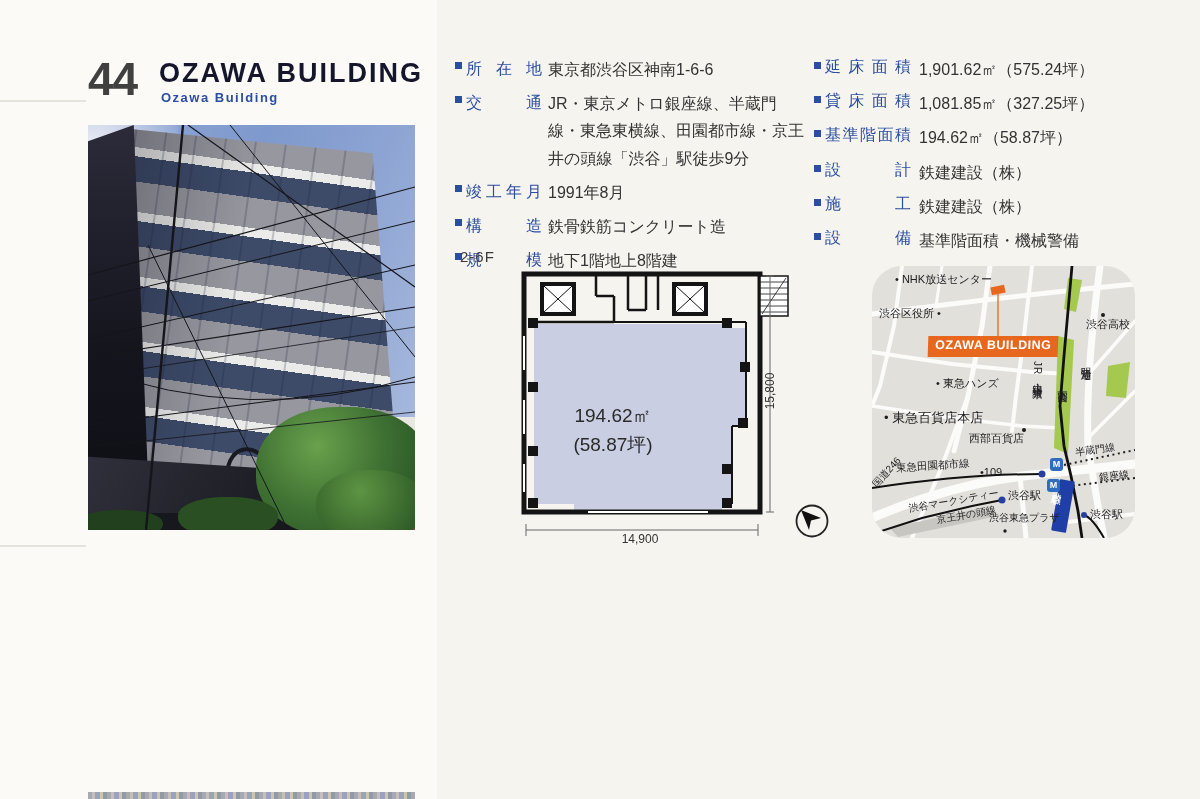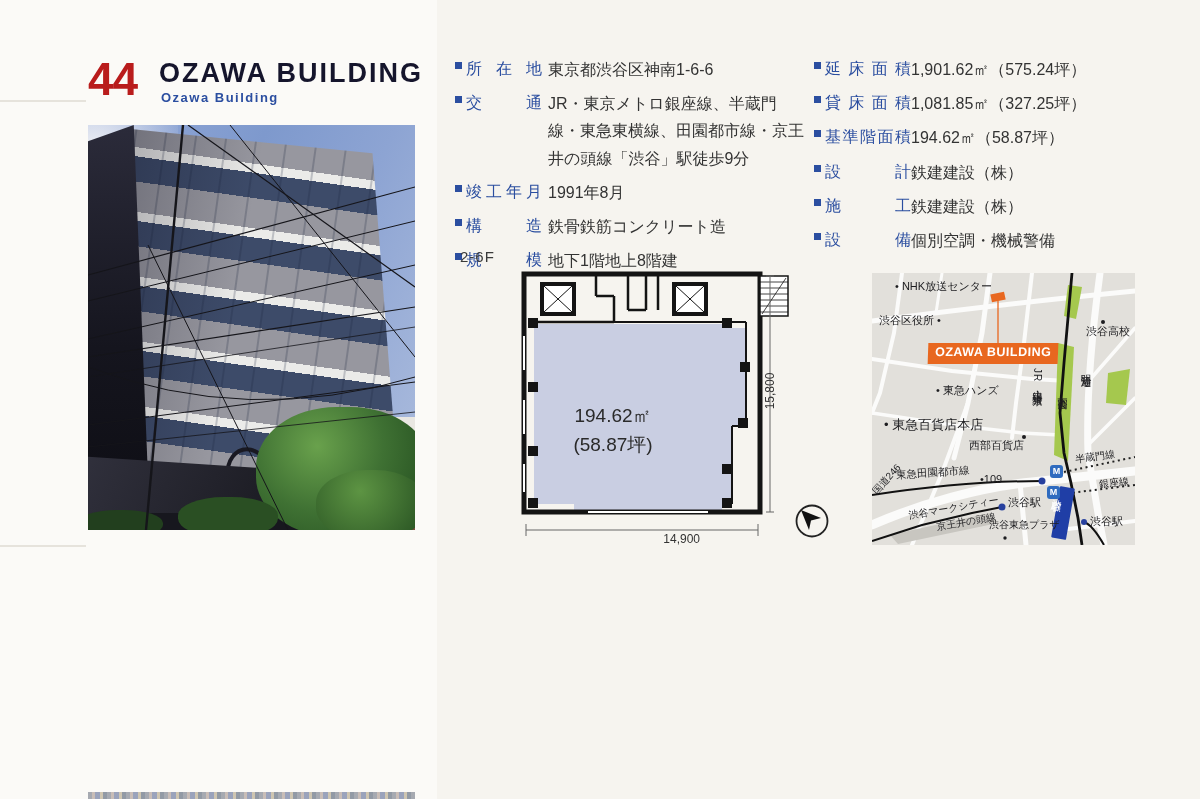--- a/index.html
+++ b/index.html
@@ -2,35 +2,35 @@
 <html><head>
 <meta charset="utf-8">
 <style>
   html,body{margin:0;padding:0;}
   body{background:#e9e7e2;font-family:"Liberation Sans","DejaVu Sans",sans-serif;}
   .page{position:relative;width:1200px;height:799px;background:#f6f4ef;overflow:hidden;margin:0 auto;}
   .page-left-bg{position:absolute;left:0;top:0;width:437px;height:799px;background:#fbfaf7;}
   .scanline{position:absolute;background:#e6e3dc;height:2px;}
 
   
-  .hdr-num{position:absolute;left:88px;top:52px;font-size:46px;font-weight:bold;color:#b91c1c;letter-spacing:-1px;}
+  .hdr-num{position:absolute;left:88px;top:52px;font-size:46px;font-weight:bold;color:#404040;letter-spacing:-1px;}
   .hdr-title{position:absolute;left:159px;top:58px;font-size:27px;font-weight:bold;color:#15152c;letter-spacing:2px;}
   .hdr-sub{position:absolute;left:161px;top:90px;font-size:13px;font-weight:bold;color:#2b4ea0;letter-spacing:1.5px;}
 
   
   .details{position:absolute;font-size:16px;}
   .details .row{display:flex;align-items:flex-start;margin-bottom:7px;}
   .bullet{flex:none;width:7px;height:7px;background:#2b4ea0;margin:6px 4px 0 0;}
   .dlabel{flex:none;color:#2b4ea0;text-align:justify;text-align-last:justify;line-height:1.6;}
   .dvalue{color:#333;line-height:1.7;}
   .details-left{left:455px;top:56px;width:352px;}
   .details-left .dlabel{width:76px;margin-right:6px;}
   .details-left .dvalue{width:256px;}
   .details-right{left:814px;top:56px;width:345px;}
-  .details-right .dlabel{width:86px;}
+  .details-right .dlabel{width:86px;margin-right:8px;font-family:Liberation Mono, monospace;}
   .details-right .dvalue{width:240px;}
 
   
   .photo{position:absolute;left:88px;top:125px;width:327px;height:405px;overflow:hidden;
          background:linear-gradient(115deg,#93a9d8 0%,#7e99cd 35%,#8da4d3 60%,#aebede 100%);}
   .ph-cloud{position:absolute;left:-40px;top:-30px;width:130px;height:170px;
             background:radial-gradient(circle at 35% 35%,#f4f4f6 0%,rgba(244,244,246,0) 70%);}
   .ph-darkedge{position:absolute;inset:0;clip-path:polygon(0 4%,14% 0,19% 100%,0 100%);
                background:linear-gradient(180deg,#2b2b3a 0%,#15151e 55%,#0d0d13 100%);}
   .ph-facade{position:absolute;inset:0;clip-path:polygon(13% 1%,87% 7%,96% 100%,6% 100%);}
@@ -56,26 +56,26 @@
             background:radial-gradient(circle at 40% 30%,#5d9443 0%,#2e5a26 80%);}
   .tree-cb{left:90px;top:372px;width:100px;height:40px;background:#2a4f23;}
   .tree-lb{left:-10px;top:385px;width:85px;height:28px;background:#223f1e;}
   .ph-lines{position:absolute;inset:0;}
 
   
   .plan-label{position:absolute;left:460px;top:248px;font-size:15px;color:#3a3a3a;letter-spacing:1px;}
   .floorplan{position:absolute;left:518px;top:266px;width:295px;height:295px;}
   .fp-area{position:absolute;left:40px;top:136px;width:110px;text-align:center;font-size:19px;color:#2a2a2a;line-height:1.5;}
   .fp-dim-h{position:absolute;left:222px;top:118px;font-size:12px;color:#333;transform:rotate(-90deg);transform-origin:center;width:60px;text-align:center;}
-  .fp-dim-w{position:absolute;left:62px;top:266px;width:120px;text-align:right;font-size:12px;color:#333;}
+  .fp-dim-w{position:absolute;left:62px;top:266px;width:120px;text-align:center;font-size:12px;color:#333;}
 
   .compass{position:absolute;left:793px;top:502px;width:38px;height:38px;}
 
   
-  .map{position:absolute;left:872px;top:273px;width:263px;height:272px;background:#e2e0db;overflow:hidden;}
+  .map{position:absolute;left:872px;top:266px;width:263px;height:272px;background:#e2e0db;overflow:hidden;border-radius:30px;}
   .map svg{position:absolute;left:0;top:0;}
   .mlb{position:absolute;font-size:10.5px;color:#1d1d20;white-space:nowrap;line-height:1.1;}
   .mlb-v{writing-mode:vertical-rl;letter-spacing:1px;}
   .m-nhk{left:23px;top:7px;font-size:11px;}
   .m-ward{left:7px;top:41px;font-size:11px;}
   .m-hs{left:214px;top:52px;font-size:11px;text-align:center;}
   .m-ozawa{left:56px;top:70px;background:#e8671f;color:#fff;font-weight:bold;font-size:12.5px;
            padding:3px 7px 4px;letter-spacing:0.5px;transform:skewX(-2deg);}
   .m-hands{left:64px;top:111px;font-size:11px;}
   .m-dept{left:12px;top:145px;font-size:13px;}
@@ -198,21 +198,21 @@
       <span class="dvalue">鉄建建設（株）</span>
     </div>
     <div class="row">
       <span class="bullet"></span>
       <span class="dlabel">施工</span>
       <span class="dvalue">鉄建建設（株）</span>
     </div>
     <div class="row">
       <span class="bullet"></span>
       <span class="dlabel">設備</span>
-      <span class="dvalue">個別空調・機械警備</span>
+      <span class="dvalue">基準階面積・機械警備</span>
     </div>
   </section>
 
   <div class="plan-label">2-6F</div>
   <div class="floorplan">
     <svg width="295" height="295" viewBox="0 0 295 295">
 
       <rect x="16" y="58" width="198" height="180" fill="#c9cee2"></rect>
       <rect x="196" y="62" width="31" height="98" fill="#c9cee2"></rect>
       <rect x="56" y="238" width="148" height="8" fill="#c9cee2"></rect>

